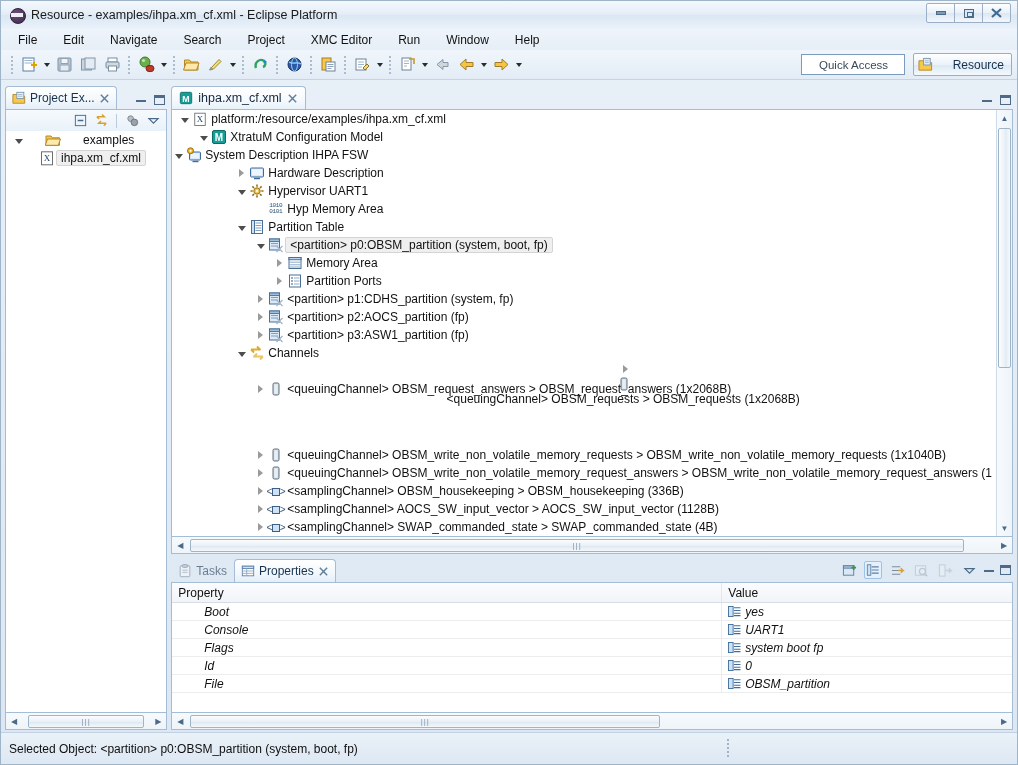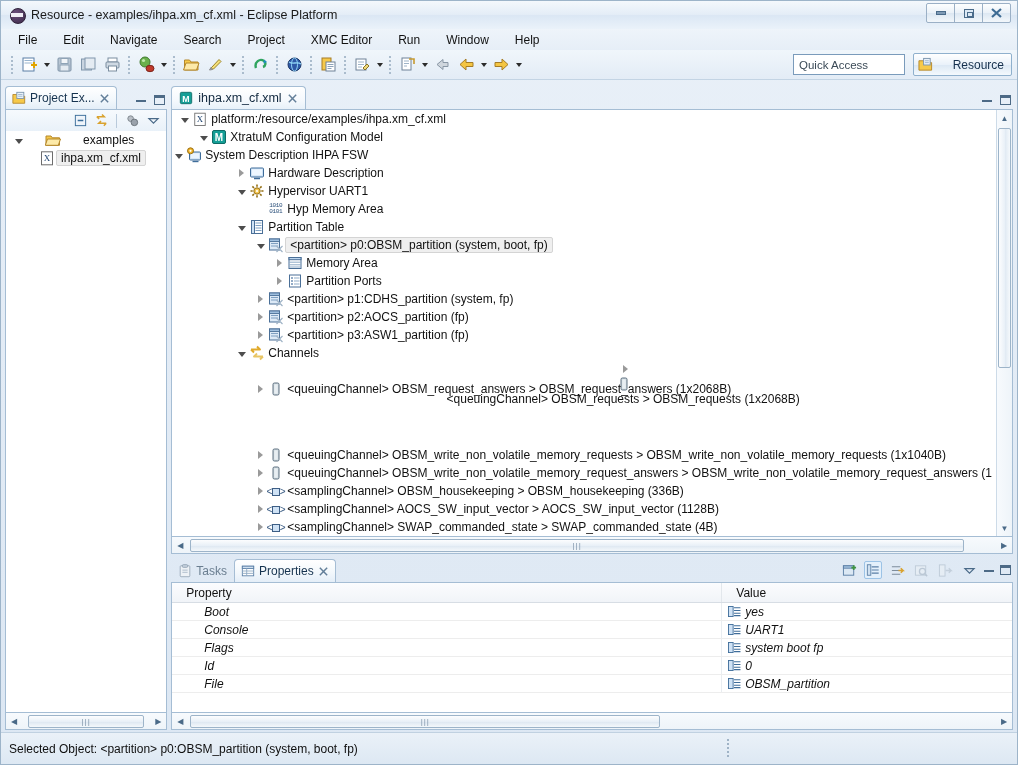--- a/index.html
+++ b/index.html
@@ -115,25 +115,25 @@
     display:flex; align-items:center; justify-content:center;
   }
   .tb-arrow i {
     display:block;
     border-left:3.5px solid transparent;
     border-right:3.5px solid transparent;
     border-top:4px solid #2b2b2b;
   }
   .quick-access {
     position:absolute; right:112px; top:4px;
-    width: 112px; height: 21px;
+    width: 104px; height: 21px;
     background:#fff;
     border:1px solid #7a9bbb;
     display:flex; align-items:center;
-    padding-left:5px;
+    padding-left:17px;
     font-size:11.5px; color:#3b4a57;
   }
   .qa-sep {
     position:absolute; right:100px; top:6px;
     width:2px;height:18px;
     background: repeating-linear-gradient(180deg,#aabccd 0 2px, transparent 2px 4px);
   }
   .persp-btn {
     position:absolute; right:76px; top:5px;
     width:20px;height:20px;
@@ -325,21 +325,21 @@
     display:flex; flex-direction:column;
     overflow:hidden;
   }
   .ptable-head {
     height:20px;
     display:flex;
     background: linear-gradient(180deg,#fbfcfe 0%, #f1f4f8 100%);
     border-bottom:1px solid #d7dde4;
     font-size:12px; color:#111;
   }
-  .pth { display:flex;align-items:center;padding-left:14px; }
+  .pth { display:flex;align-items:center;padding-left:6px; }
   .pth.prop { width:550px; border-right:1px solid #e2e7ec;}
   .pth.val { flex:1; }
   .prow { height:18px; display:flex; border-bottom:1px solid #ededed; font-size:12px;font-style:italic; }
   .pcell-prop { width:550px; border-right:1px solid #e9edf1; display:flex;align-items:center; padding-left:32px; color:#111;}
   .pcell-val { flex:1; display:flex;align-items:center;gap:4px;padding-left:6px;color:#111;}
   .val-ico { width:13px;height:11px;flex:0 0 13px;}
 
   
   .statusbar {
     position:absolute; left:0; right:0; bottom:0;

